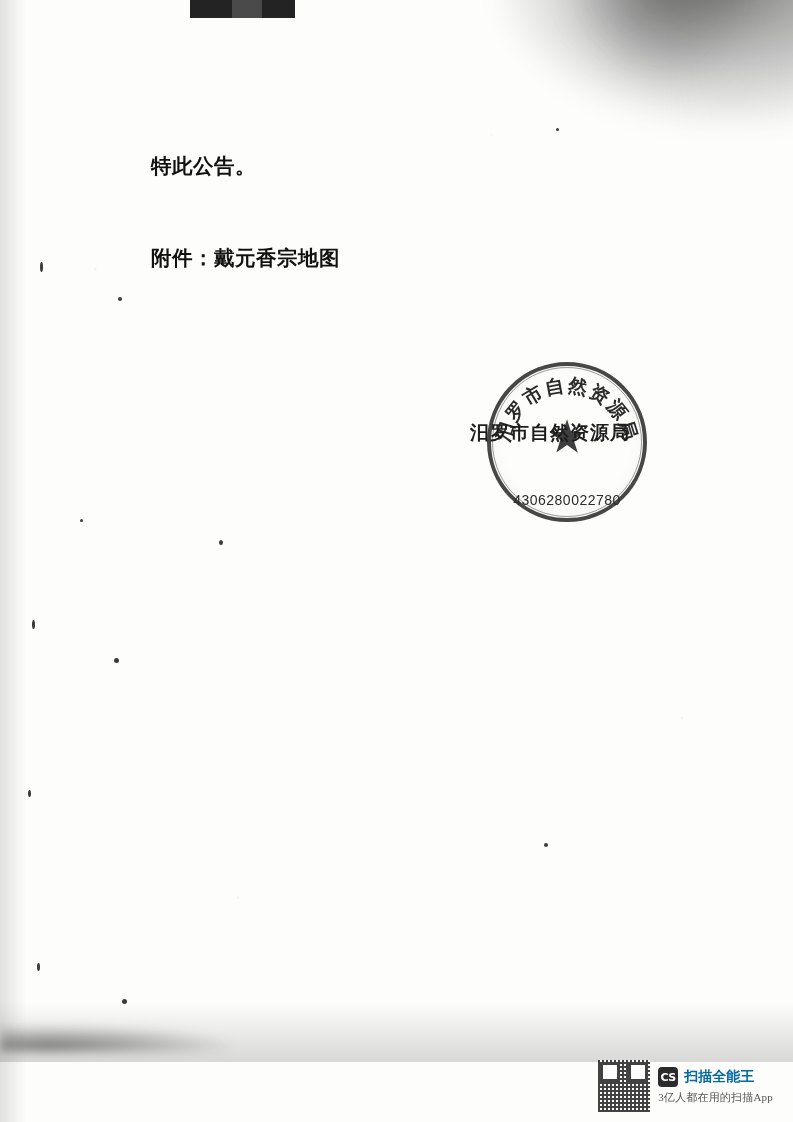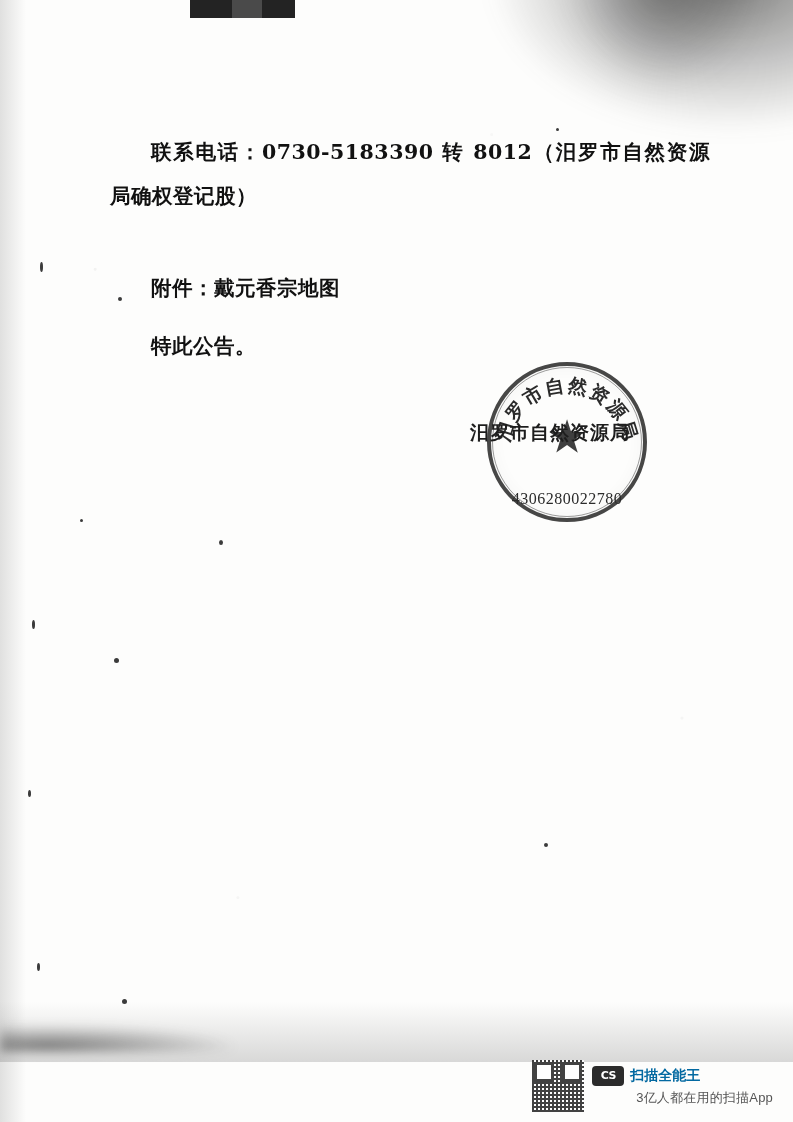--- a/index.html
+++ b/index.html
@@ -173,22 +173,22 @@
     font-weight: 700;
     fill: #2b2b2b;
     letter-spacing: 2px;
   }
   .seal-code {
     position: absolute;
     bottom: 14px;
     left: 0;
     width: 100%;
     text-align: center;
-    font-family: Liberation Serif, serif;
-    font-size: 16px;
+    font-family: Liberation Sans, sans-serif;
+    font-size: 14px;
     color: #2b2b2b;
     letter-spacing: .5px;
   }
 
   
   .seal-text-lines {
     position: absolute;
     left: 470px;
     top: 415px;
     width: 200px;
@@ -229,43 +229,42 @@
     position: absolute;
     width: 14px; height: 14px;
     border: 3px solid #222;
     background: #fff;
   }
   .cs-qr::before { left: 2px; top: 2px; }
   .cs-qr::after { right: 2px; top: 2px; }
   .cs-textblock { display: flex; flex-direction: column; justify-content: center; }
   .cs-row1 { display: flex; align-items: center; gap: 6px; }
   .cs-badge {
-    width: 32px; height: 20px;
+    width: 20px; height: 20px;
     background: #2b2b2b;
     border-radius: 4px;
     color: #fff;
     font-family: "DejaVu Sans", "Liberation Sans", sans-serif;
     font-size: 11px;
     font-weight: 700;
     display: flex; align-items: center; justify-content: center;
     letter-spacing: -0.5px;
   }
   .cs-name {
     font-family: "DejaVu Sans", "Liberation Sans", sans-serif;
     font-size: 14px;
     font-weight: 700;
     color: #0369a1;
   }
   .cs-sub {
-    font-family: Liberation Sans, sans-serif;
-    font-size: 13px;
+    font-family: Liberation Serif, serif;
+    font-size: 11px;
     color: #555;
     margin-top: 3px;
     letter-spacing: .2px;
-    margin-left: 44px;
   }
 </style>
 </head>
 <body>
 
 <div id="page">
 
   <div class="edge-left"></div>
   <div class="scan-shadow-top"></div>
   <div class="scan-shadow-top2"></div>
@@ -277,23 +276,22 @@
   <div class="speck" style="left:219px; top:540px; width:4px; height:5px;"></div>
   <div class="speck" style="left:80px;  top:519px; width:3px; height:3px;"></div>
   <div class="speck" style="left:114px; top:658px; width:5px; height:5px;"></div>
   <div class="speck" style="left:32px;  top:620px; width:3px; height:9px;"></div>
   <div class="speck" style="left:544px; top:843px; width:4px; height:4px;"></div>
   <div class="speck" style="left:122px; top:999px; width:5px; height:5px;"></div>
   <div class="speck" style="left:37px;  top:963px; width:3px; height:8px;"></div>
   <div class="speck" style="left:28px;  top:790px; width:3px; height:7px;"></div>
 
   <div class="doc-body">
-    <p class="para indent para-phone">联系电话：0730-5183390 转 8012（汨罗市自然资源局确权登记股）</p>
+    <p class="para indent para-notice">特此公告。</p>
     <p class="para indent para-attach">附件：戴元香宗地图</p>
-    <p class="para indent para-notice">特此公告。</p>
   </div>
 
   <div class="seal-wrap">
     <div class="seal"></div>
     <div class="seal-inner-ring"></div>
     <svg class="seal-arc-text" viewBox="0 0 160 160">
       <defs>
         <path id="arcpath" d="M 22,88 A 58,58 0 0 1 138,88"></path>
       </defs>
       <text>

